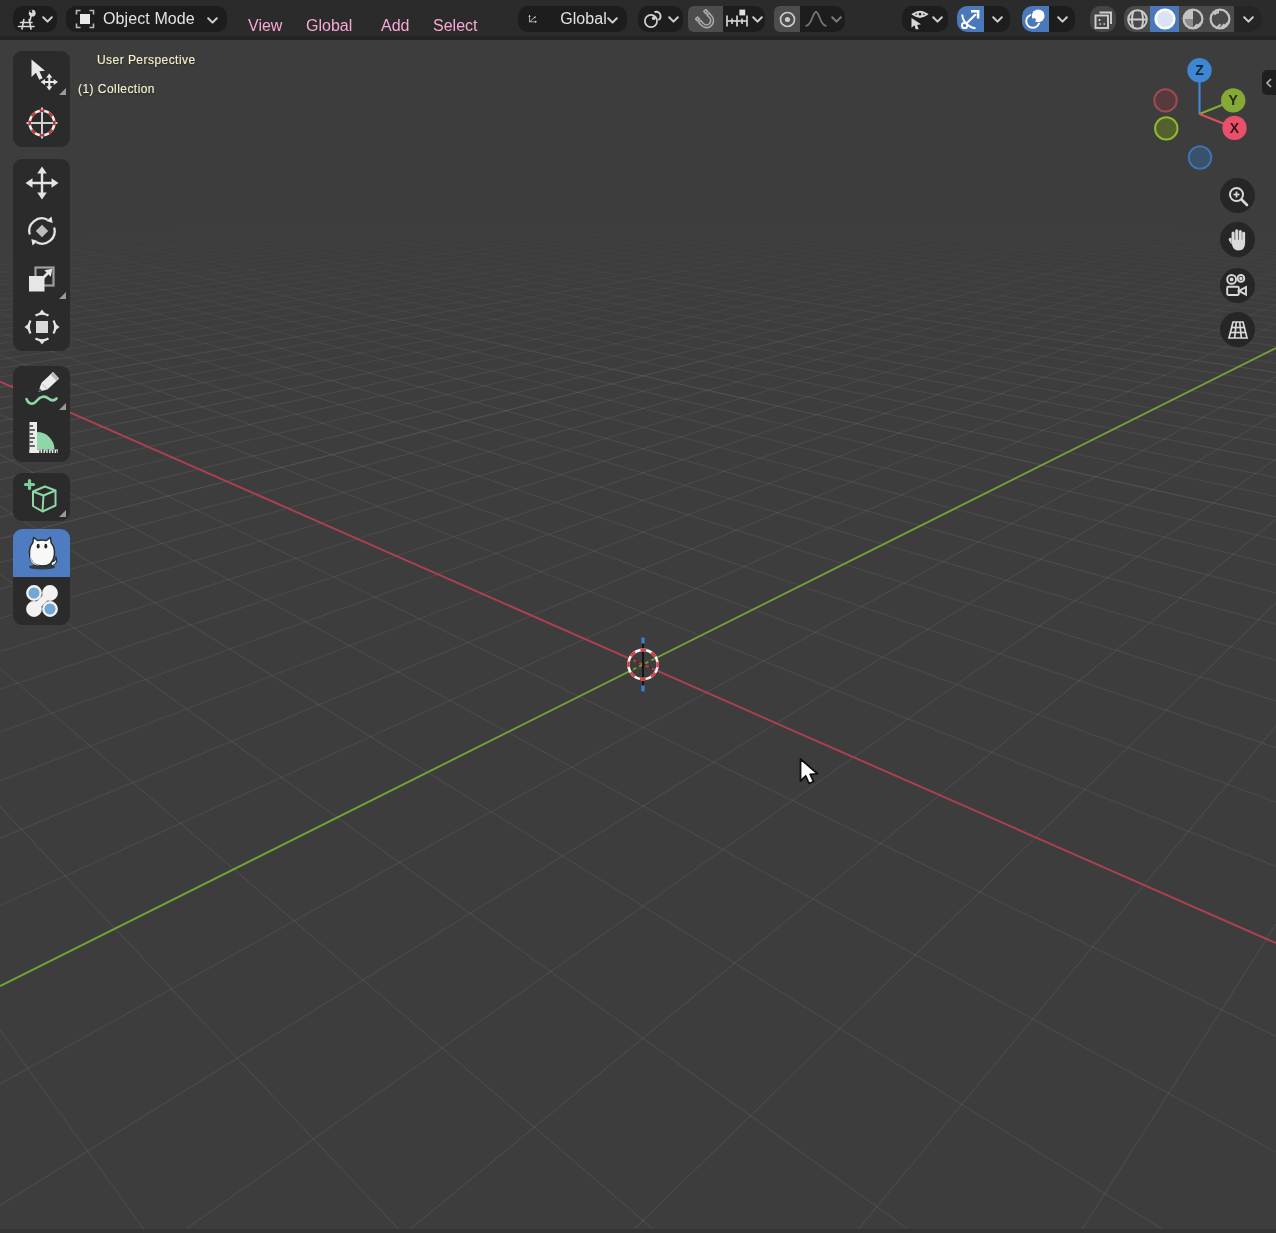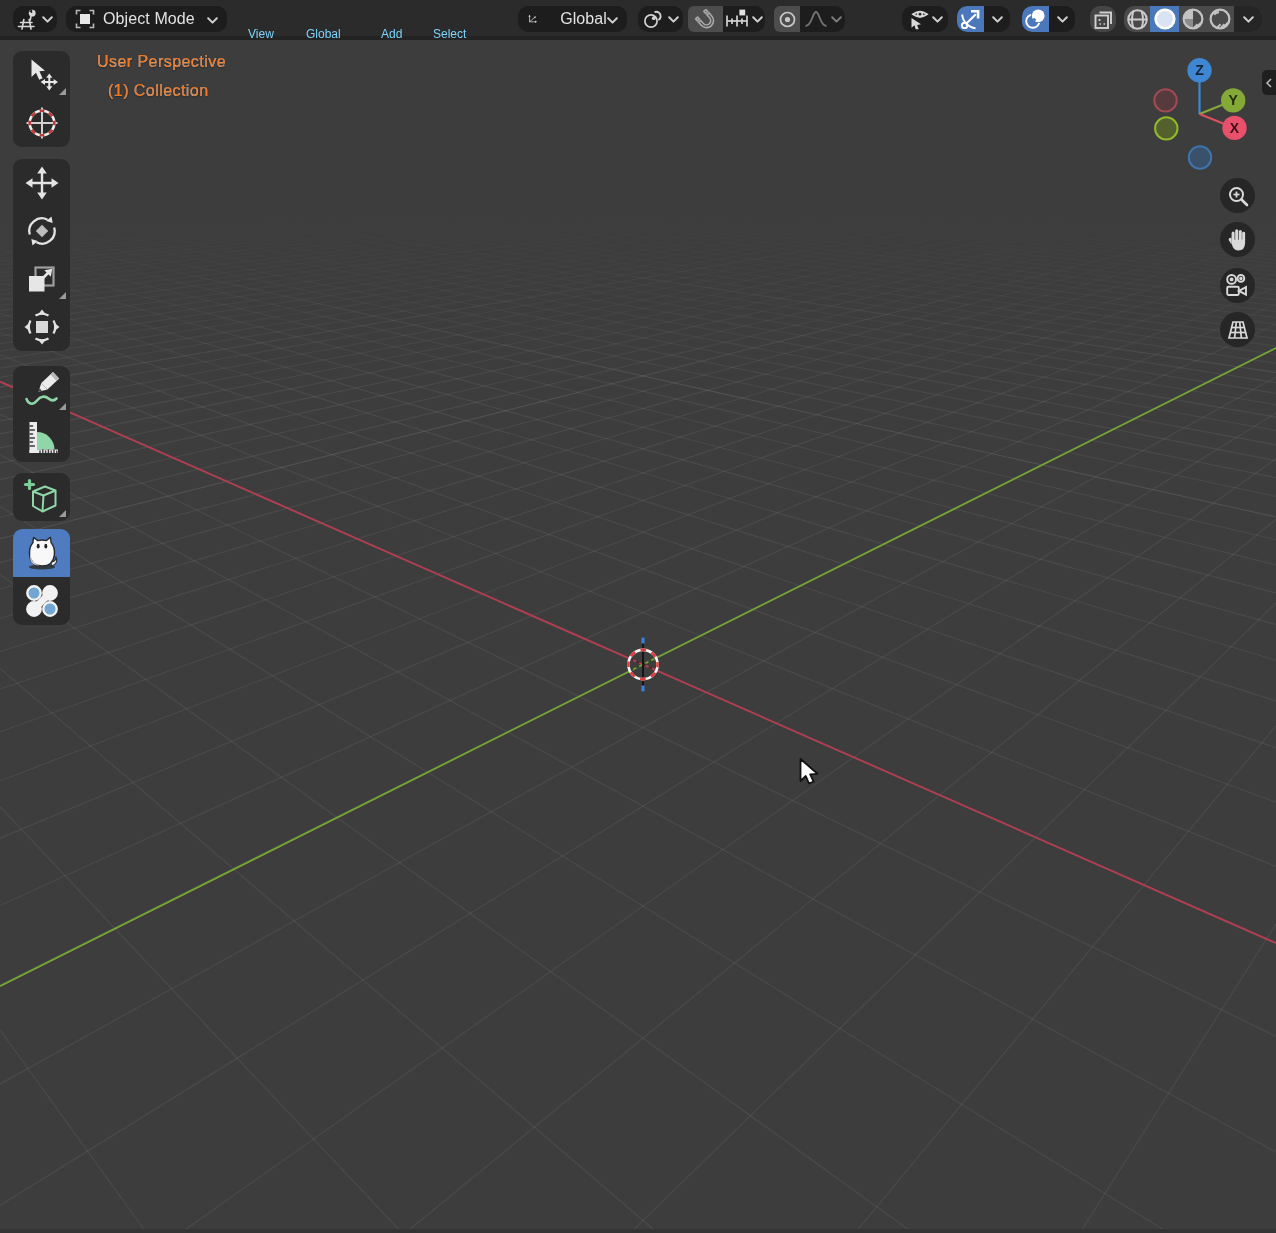--- a/index.html
+++ b/index.html
@@ -1,30 +1,30 @@
 <!DOCTYPE html>
 <html><head><meta charset="utf-8"><style>
 *{margin:0;padding:0;box-sizing:border-box}
 html,body{width:1276px;height:1233px;overflow:hidden;background:#3d3d3d;
   font-family:"Liberation Sans",sans-serif;-webkit-font-smoothing:antialiased}
 #page{position:relative;width:1276px;height:1233px}
 
 #header{position:absolute;left:0;top:0;width:1276px;height:40px;background:#2b2b2b;border-bottom:4px solid #232323;box-sizing:border-box}
 .pill{position:absolute;top:6px;height:26px;background:#1d1d1d;border-radius:10px;display:flex;align-items:center}
-.menu{position:absolute;top:16px;height:36px;display:flex;align-items:center;color:#7dd3fc;font-size:12px}
+.menu{position:absolute;top:8px;height:36px;display:flex;align-items:center;color:#f9a8d4;font-size:16px}
 .htext{color:#e2e2e2;font-size:16px;letter-spacing:0.1px}
 
 .tgroup{position:absolute;left:13px;width:57px;background:#2b2b2b;border-radius:9px;overflow:hidden}
 .tbtn{width:57px;height:48px;display:flex;align-items:center;justify-content:center;position:relative}
 .tbtn.active{background:#4f7cc0}
 .subtri{position:absolute;right:4px;bottom:4px;width:0;height:0;border-left:7px solid transparent;border-bottom:7px solid #9a9a9a}
 
 .navbtn{position:absolute;width:35px;height:35px;border-radius:50%;background:rgba(36,36,36,.92);display:flex;align-items:center;justify-content:center}
 
-.vtext{position:absolute;color:#f97316;font-size:16px;letter-spacing:0.45px;-webkit-text-stroke:0.2px #d8d8d8;text-shadow:0 1px 2px rgba(0,0,0,.4)}
+.vtext{position:absolute;color:#fef9c3;font-size:12px;letter-spacing:0.45px;-webkit-text-stroke:0.2px #d8d8d8;text-shadow:0 1px 2px rgba(0,0,0,.4)}
 </style></head><body>
 <div id="page">
 
 <svg id="vp" width="1276" height="1233" viewBox="0 0 1276 1233" style="position:absolute;left:0;top:0">
 <defs>
 <linearGradient id="fade" x1="0" y1="38" x2="0" y2="400" gradientUnits="userSpaceOnUse">
   <stop offset="0" stop-color="#3d3d3d" stop-opacity="1"></stop>
   <stop offset="0.50" stop-color="#3d3d3d" stop-opacity="1"></stop>
   <stop offset="0.72" stop-color="#3d3d3d" stop-opacity="0.55"></stop>
   <stop offset="1" stop-color="#3d3d3d" stop-opacity="0"></stop>
@@ -582,18 +582,18 @@
 </g>
       </svg>
     </div>
 <div style="position:absolute;left:1262px;top:70px;width:14px;height:25px;background:#1f1f1f;border-radius:5px 0 0 5px;display:flex;align-items:center;justify-content:center">
 <svg width="8" height="10" viewBox="0 0 8 10">
         <path d="M6 1 L2 5 L6 9" fill="none" stroke="#b5b5b5" stroke-width="1.6"></path>
       </svg>
     </div>
 
 <div class="vtext" style="left:97px;top:53px">User Perspective</div>
-<div class="vtext" style="left:108px;top:82px">(1) Collection</div>
+<div class="vtext" style="left:78px;top:82px">(1) Collection</div>
 
 <svg width="24" height="30" viewBox="0 0 24 30" style="position:absolute;left:798px;top:757px">
 <path d="M2.5 2 L2.5 24 L7.8 19 L11 26.5 L15.5 24.5 L12.2 17.3 L19.5 16.8 Z" fill="#fff" stroke="#111" stroke-width="1.8" stroke-linejoin="round"></path>
 </svg>
     <div style="position:absolute;left:0;top:1229px;width:1276px;height:4px;background:#343434"></div>
   </div>
 </body></html>

